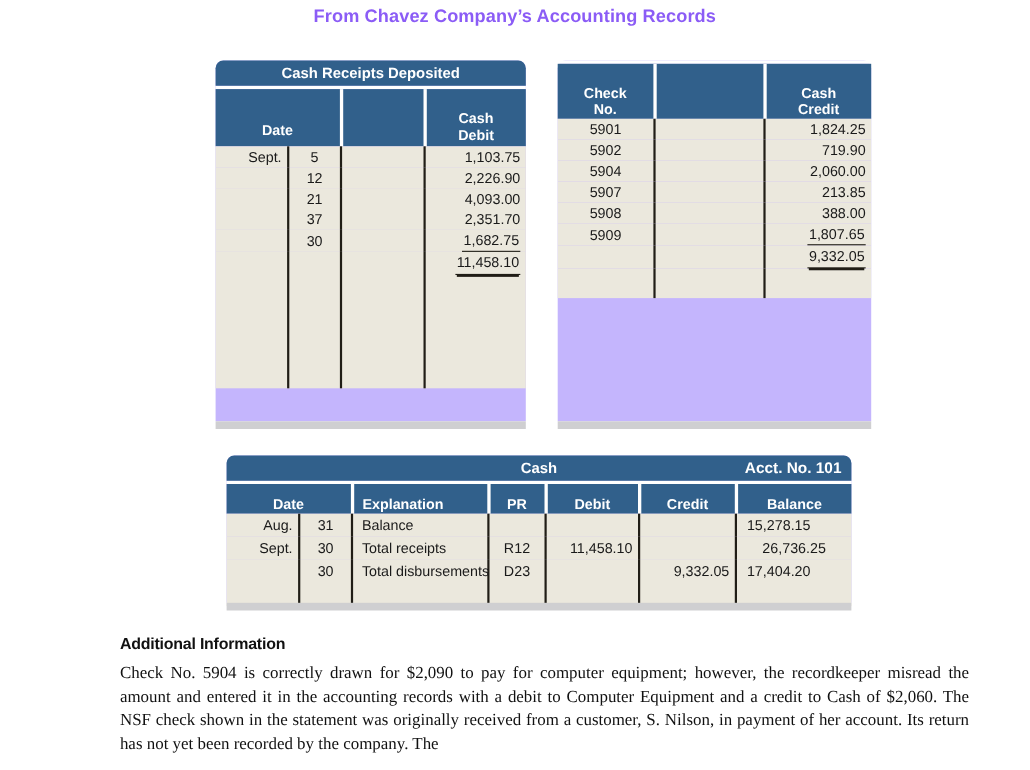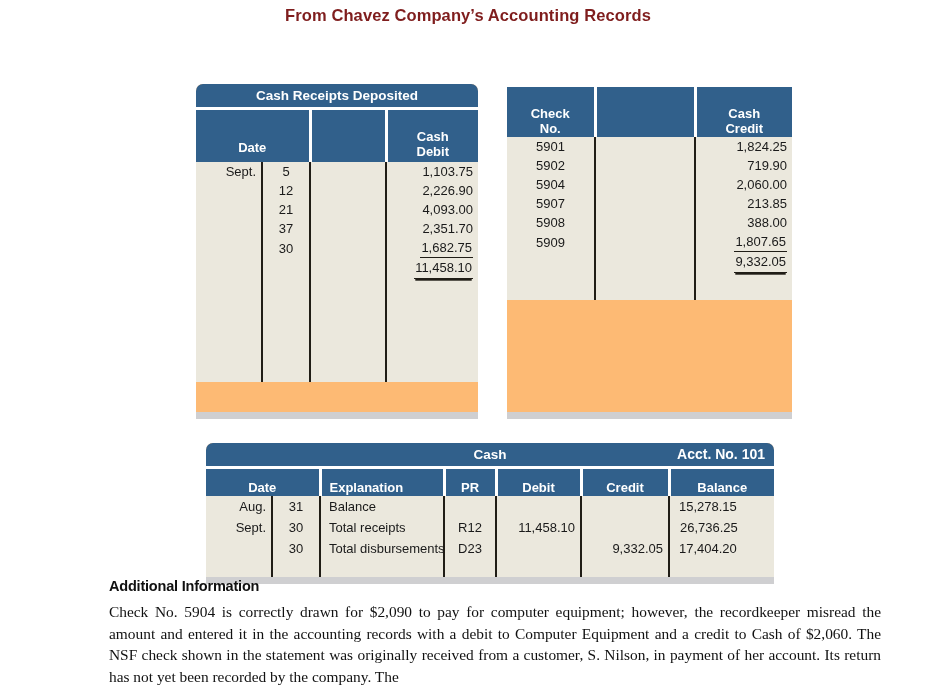--- a/index.html
+++ b/index.html
@@ -15,34 +15,33 @@
     overflow: hidden;
   }
 
   
   #page-title {
     position: absolute;
     left: 0;
     top: 6px;
     width: 936px;
     text-align: center;
-    color: #7f1d1d;
+    color: #8b5cf6;
     font-size: 16.5px;
     font-weight: bold;
     letter-spacing: 0.1px;
   }
 
   
   .card {
     position: absolute;
-    background: #fdba74;
+    background: #c4b5fd;
     border-top-left-radius: 7px;
     border-top-right-radius: 7px;
     box-sizing: border-box;
-    margin-top: 29px;
   }
   .card .shadowbar {
     position: absolute;
     left: 0;
     bottom: -7px;
     width: 100%;
     height: 7px;
     background: #cfcfd1;
   }
   .cap {
@@ -336,21 +335,21 @@
         <td class="r"></td>
         <td class="l" style="padding-left:9px">15,278.15</td>
       </tr>
       <tr>
         <td class="r nodiv">Sept.</td>
         <td class="c">30</td>
         <td class="l" style="padding-left:8px">Total receipts</td>
         <td class="c">R12</td>
         <td class="r">11,458.10</td>
         <td class="r"></td>
-        <td class="l" style="padding-left:10px">26,736.25</td>
+        <td class="l" style="padding-left:23px">26,736.25</td>
       </tr>
       <tr>
         <td class="r nodiv"></td>
         <td class="c">30</td>
         <td class="l" style="padding-left:8px">Total disbursements</td>
         <td class="c">D23</td>
         <td class="r"></td>
         <td class="r">9,332.05</td>
         <td class="l" style="padding-left:9px">17,404.20</td>
       </tr>

